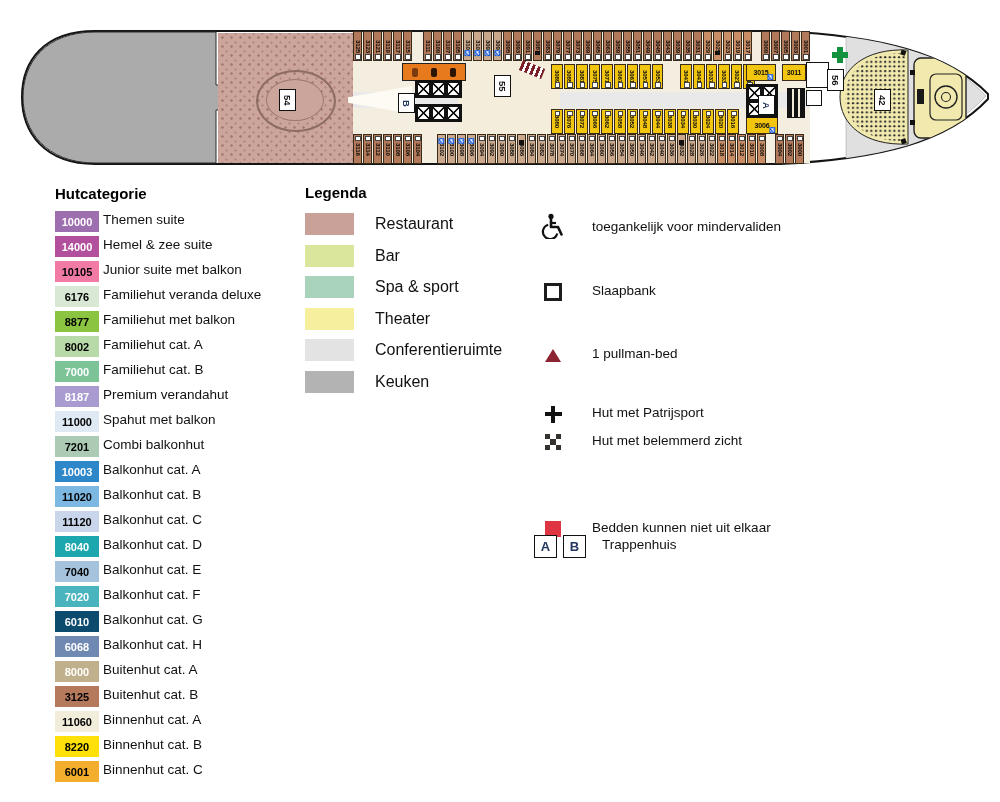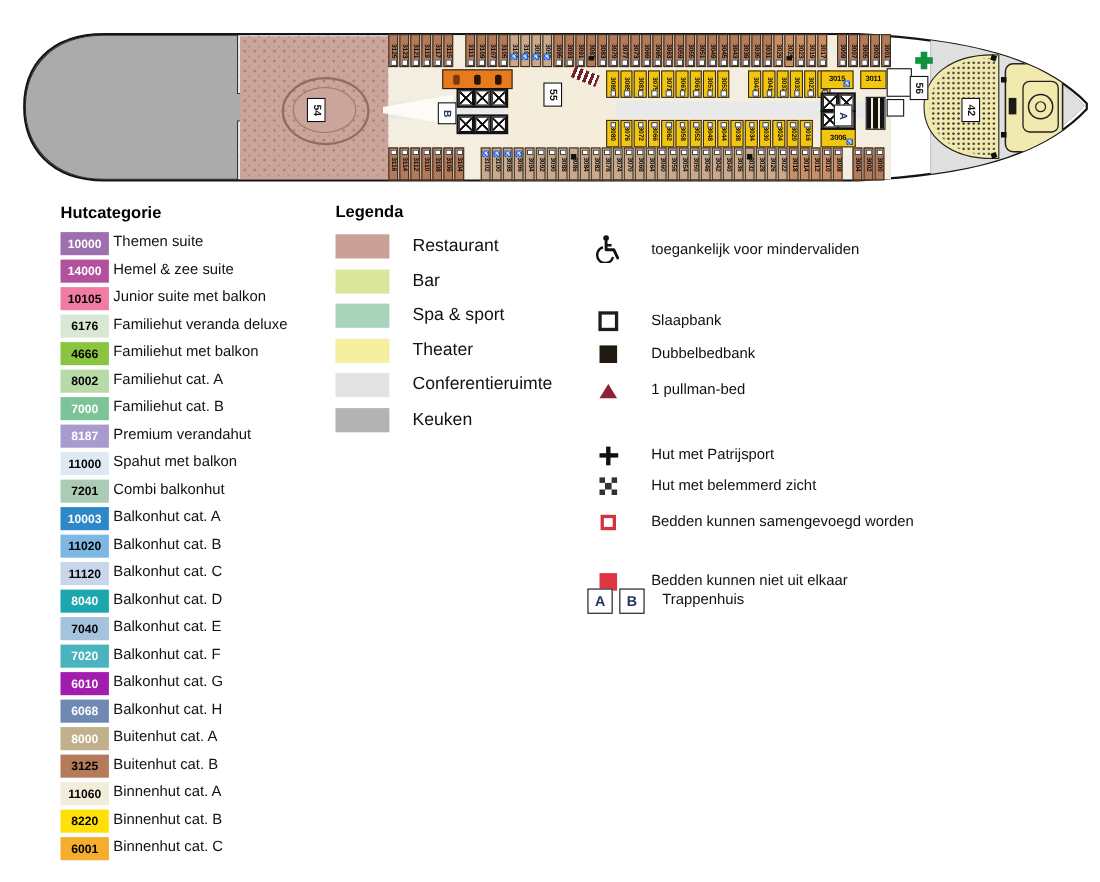--- a/index.html
+++ b/index.html
@@ -660,21 +660,21 @@
         </div>
         <div class="cat-item" style="top: 76px; left: 0px; width: 260px;">
           <div class="badge" style="background: rgb(242, 123, 166); color: rgb(0, 0, 0);">10105</div>
           <div class="cat-label">Junior suite met balkon</div>
         </div>
         <div class="cat-item" style="top: 101px; left: 0px; width: 260px;">
           <div class="badge" style="background: rgb(217, 232, 213); color: rgb(0, 0, 0);">6176</div>
           <div class="cat-label">Familiehut veranda deluxe</div>
         </div>
         <div class="cat-item" style="top: 126px; left: 0px; width: 260px;">
-          <div class="badge" style="background: rgb(139, 196, 64); color: rgb(0, 0, 0);">4666</div>
+          <div class="badge" style="background: rgb(139, 196, 64); color: rgb(0, 0, 0);">8877</div>
           <div class="cat-label">Familiehut met balkon</div>
         </div>
         <div class="cat-item" style="top: 151px; left: 0px; width: 260px; text-align: center;">
           <div class="badge" style="background: rgb(184, 217, 168); color: rgb(0, 0, 0);">8002</div>
           <div class="cat-label">Familiehut cat. A</div>
         </div>
         <div class="cat-item" style="top: 176px; left: 0px; width: 260px;">
           <div class="badge" style="background: rgb(124, 196, 152); color: rgb(255, 255, 255);">7000</div>
           <div class="cat-label">Familiehut cat. B</div>
         </div>
@@ -708,21 +708,21 @@
         </div>
         <div class="cat-item" style="top: 376px; left: 0px; width: 260px;">
           <div class="badge" style="background: rgb(166, 195, 221); color: rgb(0, 0, 0);">7040</div>
           <div class="cat-label">Balkonhut cat. E</div>
         </div>
         <div class="cat-item" style="top: 401px; left: 0px; width: 260px;">
           <div class="badge" style="background: rgb(73, 180, 189); color: rgb(255, 255, 255);">7020</div>
           <div class="cat-label">Balkonhut cat. F</div>
         </div>
         <div class="cat-item" style="top: 426px; left: 0px; width: 260px;">
-          <div class="badge" style="background: #a21caf; color: rgb(255, 255, 255);">6010</div>
+          <div class="badge" style="background: #0c4a6e; color: rgb(255, 255, 255);">6010</div>
           <div class="cat-label">Balkonhut cat. G</div>
         </div>
         <div class="cat-item" style="top: 451px; left: 0px; width: 260px;">
           <div class="badge" style="background: rgb(112, 137, 178); color: rgb(255, 255, 255);">6068</div>
           <div class="cat-label">Balkonhut cat. H</div>
         </div>
         <div class="cat-item" style="top: 476px; left: 0px; width: 260px;">
           <div class="badge" style="background: rgb(192, 177, 140); color: rgb(255, 255, 255);">8000</div>
           <div class="cat-label">Buitenhut cat. A</div>
         </div>
@@ -774,26 +774,20 @@
             </svg></span>
         </div>
         <div class="sym-label">toegankelijk voor mindervaliden</div>
       </div>
       <div class="sym-row" style="top: 279px;">
         <div class="sym-icon">
           <span class="i-sq-open"></span>
         </div>
         <div class="sym-label">Slaapbank</div>
       </div>
-      <div class="sym-row" style="top: 309px;">
-        <div class="sym-icon">
-          <span class="i-sq-filled"></span>
-        </div>
-        <div class="sym-label">Dubbelbedbank</div>
-      </div>
       <div class="sym-row" style="top: 342px;">
         <div class="sym-icon">
           <span class="i-tri"></span>
         </div>
         <div class="sym-label">1 pullman-bed</div>
       </div>
       <div class="sym-row" style="top: 401px;">
         <div class="sym-icon">
           <span class="i-plus"></span>
         </div>
@@ -804,26 +798,20 @@
           <span class="i-x">
             <i style="left: 0px; top: 0px;"></i>
             <i style="left: 11.8px; top: 0px;"></i>
             <i style="left: 5.9px; top: 5.9px;"></i>
             <i style="left: 0px; top: 11.8px;"></i>
             <i style="left: 11.8px; top: 11.8px;"></i>
           </span>
         </div>
         <div class="sym-label">Hut met belemmerd zicht</div>
       </div>
-      <div class="sym-row" style="top: 462px;">
-        <div class="sym-icon">
-          <span class="i-red-open"></span>
-        </div>
-        <div class="sym-label">Bedden kunnen samengevoegd worden</div>
-      </div>
       <div class="sym-row" style="top: 516px;">
         <div class="sym-icon">
           <span class="i-red-filled"></span>
         </div>
         <div class="sym-label">Bedden kunnen niet uit elkaar</div>
       </div>
       <div class="sym-row" style="top: 533px;">
         <div class="sym-icon" style="width: 66px;">
           <span class="stairbox">A</span>
           <span class="stairbox">B</span>

